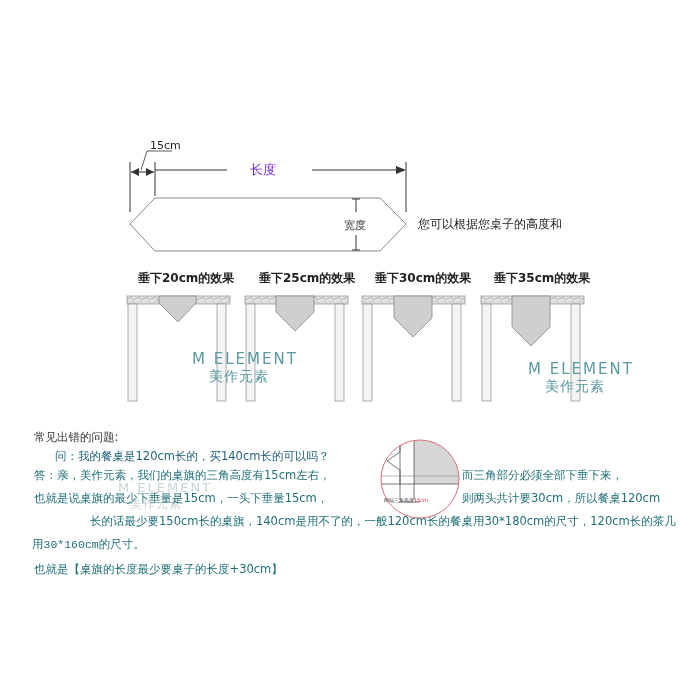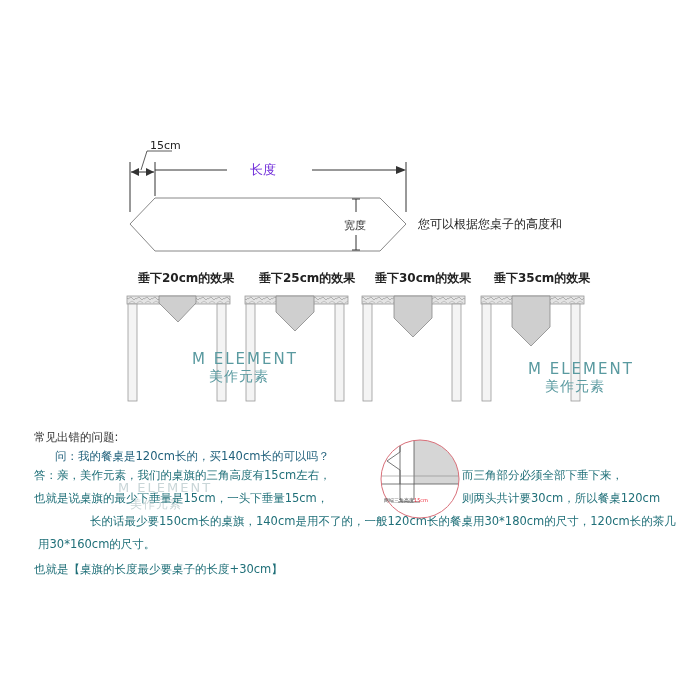--- a/index.html
+++ b/index.html
@@ -111,21 +111,21 @@
   <span class="abs wm-en wm-faint" style="left:118px;top:480px;font-size:13px;">M ELEMENT</span>
   <span class="abs wm-cn wm-faint" style="left:130px;top:496px;font-size:12px;">美作元素</span>
 
   <div class="abs faq faq-title" style="left:34px;top:428px;">常见出错的问题:</div>
   <div class="abs faq faq-q" style="left:34px;top:447px;">问：我的餐桌是120cm长的，买140cm长的可以吗？</div>
   <div class="abs faq faq-a" style="left:34px;top:466px;">答：亲，美作元素，我们的桌旗的三角高度有15cm左右，</div>
   <div class="abs faq faq-a" style="left:462px;top:466px;">而三角部分必须全部下垂下来，</div>
   <div class="abs faq faq-a" style="left:34px;top:489px;">也就是说桌旗的最少下垂量是15cm，一头下垂量15cm，</div>
   <div class="abs faq faq-a" style="left:462px;top:489px;">则两头共计要30cm，所以餐桌120cm</div>
   <div class="abs faq faq-a" style="left:50px;top:512px;margin-left:40px;">长的话最少要150cm长的桌旗，140cm是用不了的，一般120cm长的餐桌用30*180cm的尺寸，120cm长的茶几</div>
-  <div class="abs faq faq-a" style="left:38px;top:535px;">用30*160cm的尺寸。</div>
+  <div class="abs faq faq-a" style="left:32px;top:535px;font-family:Liberation Mono, monospace;">用30*160cm的尺寸。</div>
   <div class="abs faq faq-a" style="left:34px;top:560px;">也就是【桌旗的长度最少要桌子的长度+30cm】</div>
 
   <svg width="700" height="700" style="pointer-events:none;">
     <defs>
       <clipPath id="circ">
           <circle cx="420" cy="479" r="39"></circle>
         </clipPath>
     </defs>
     <circle cx="420" cy="479" r="39" fill="#fff"></circle>
     <g clip-path="url(#circ)">

